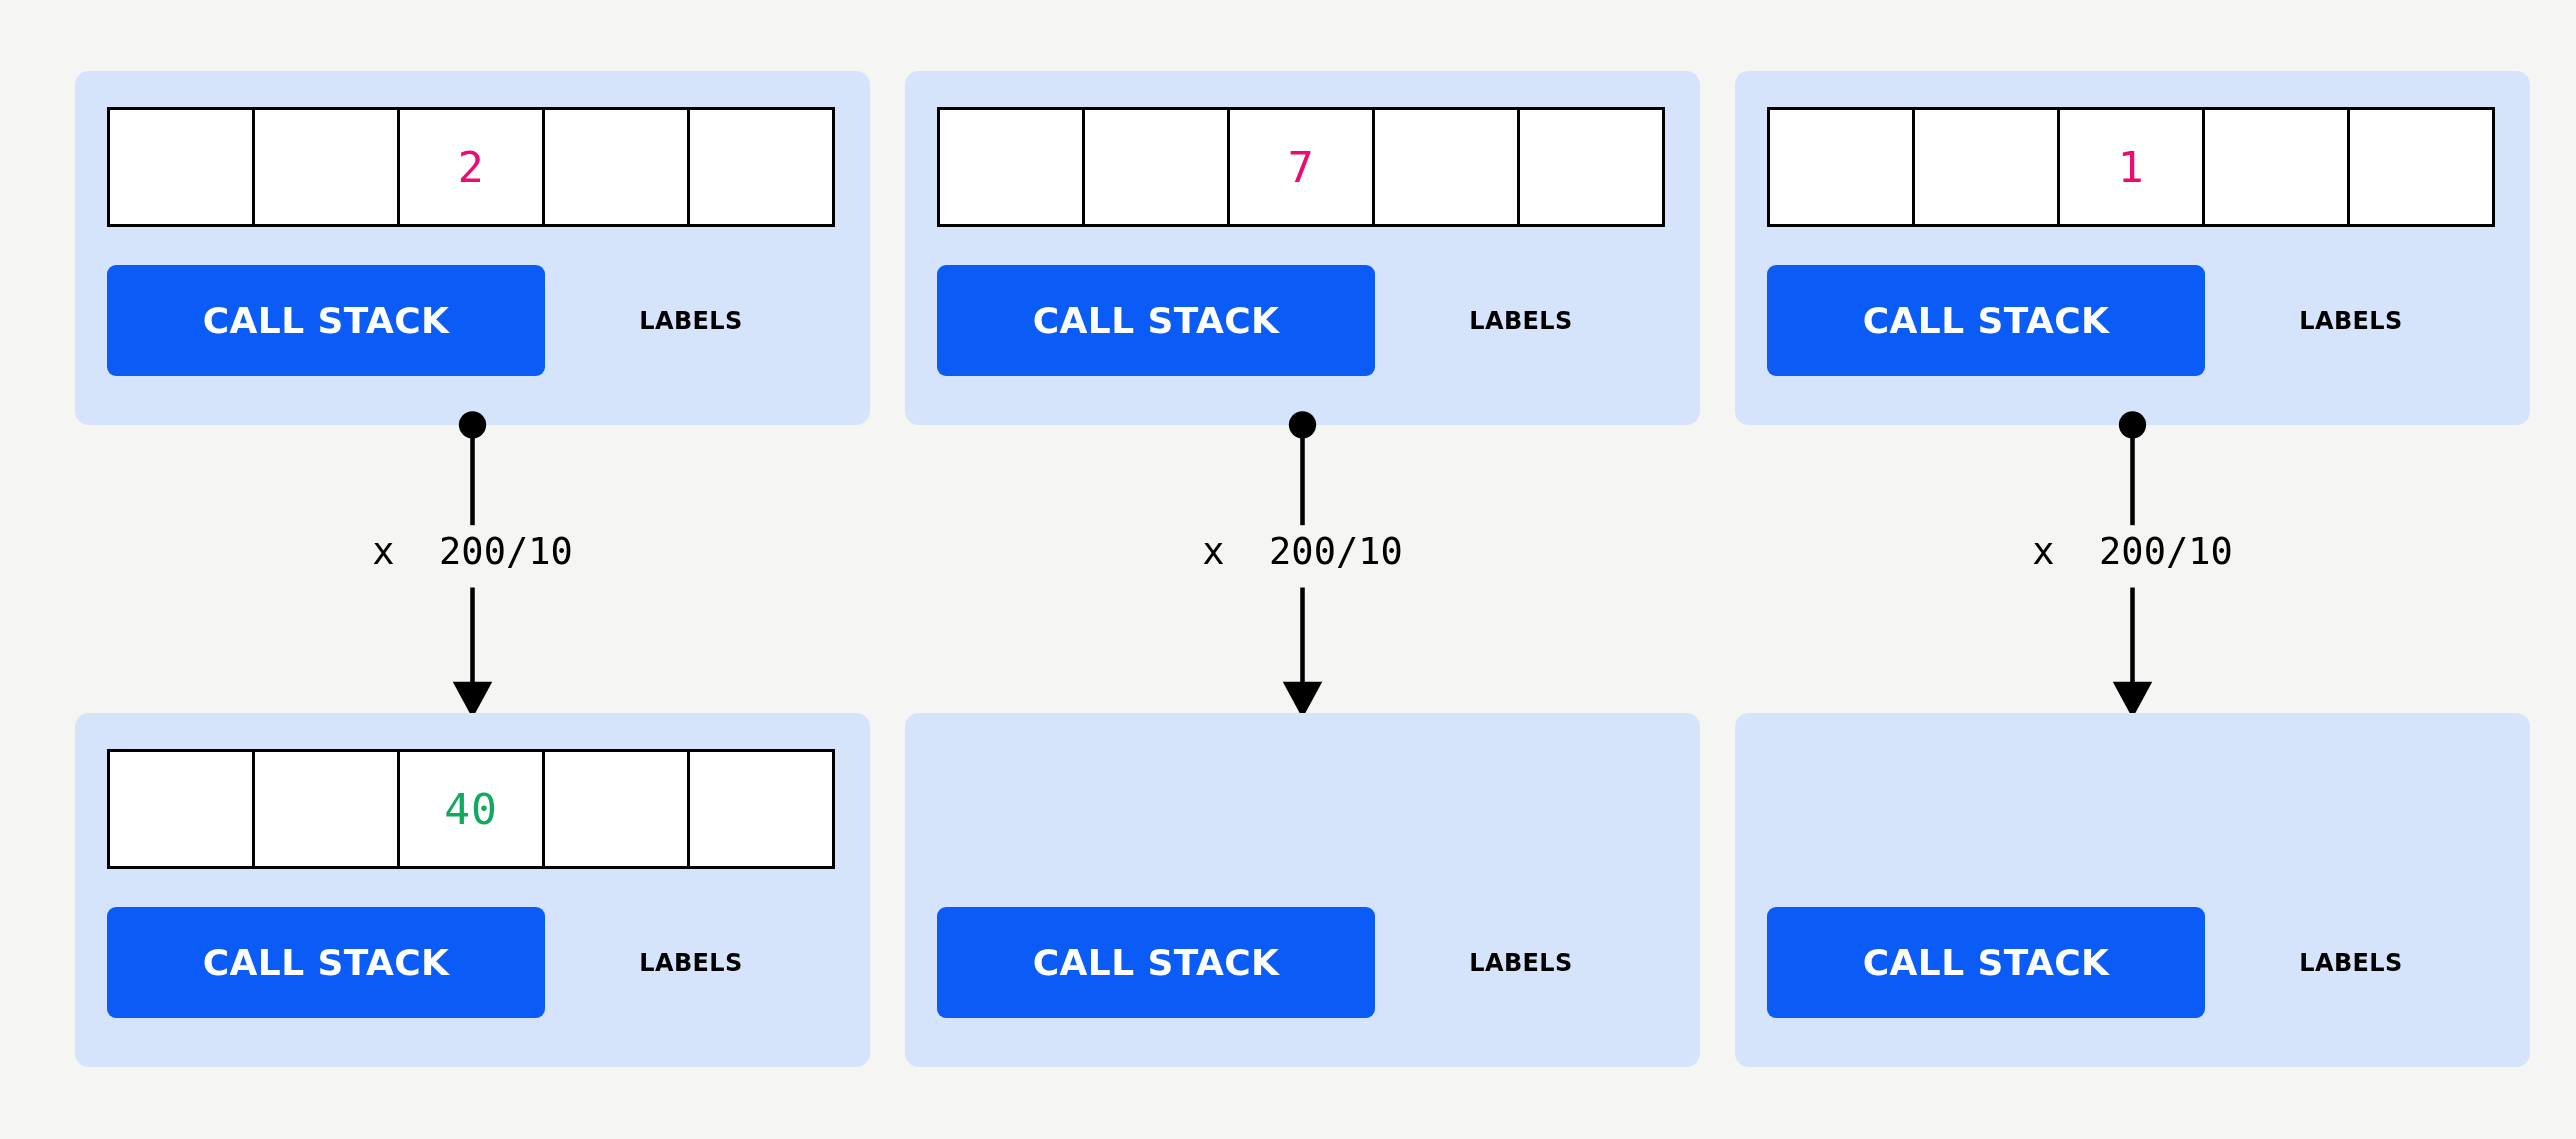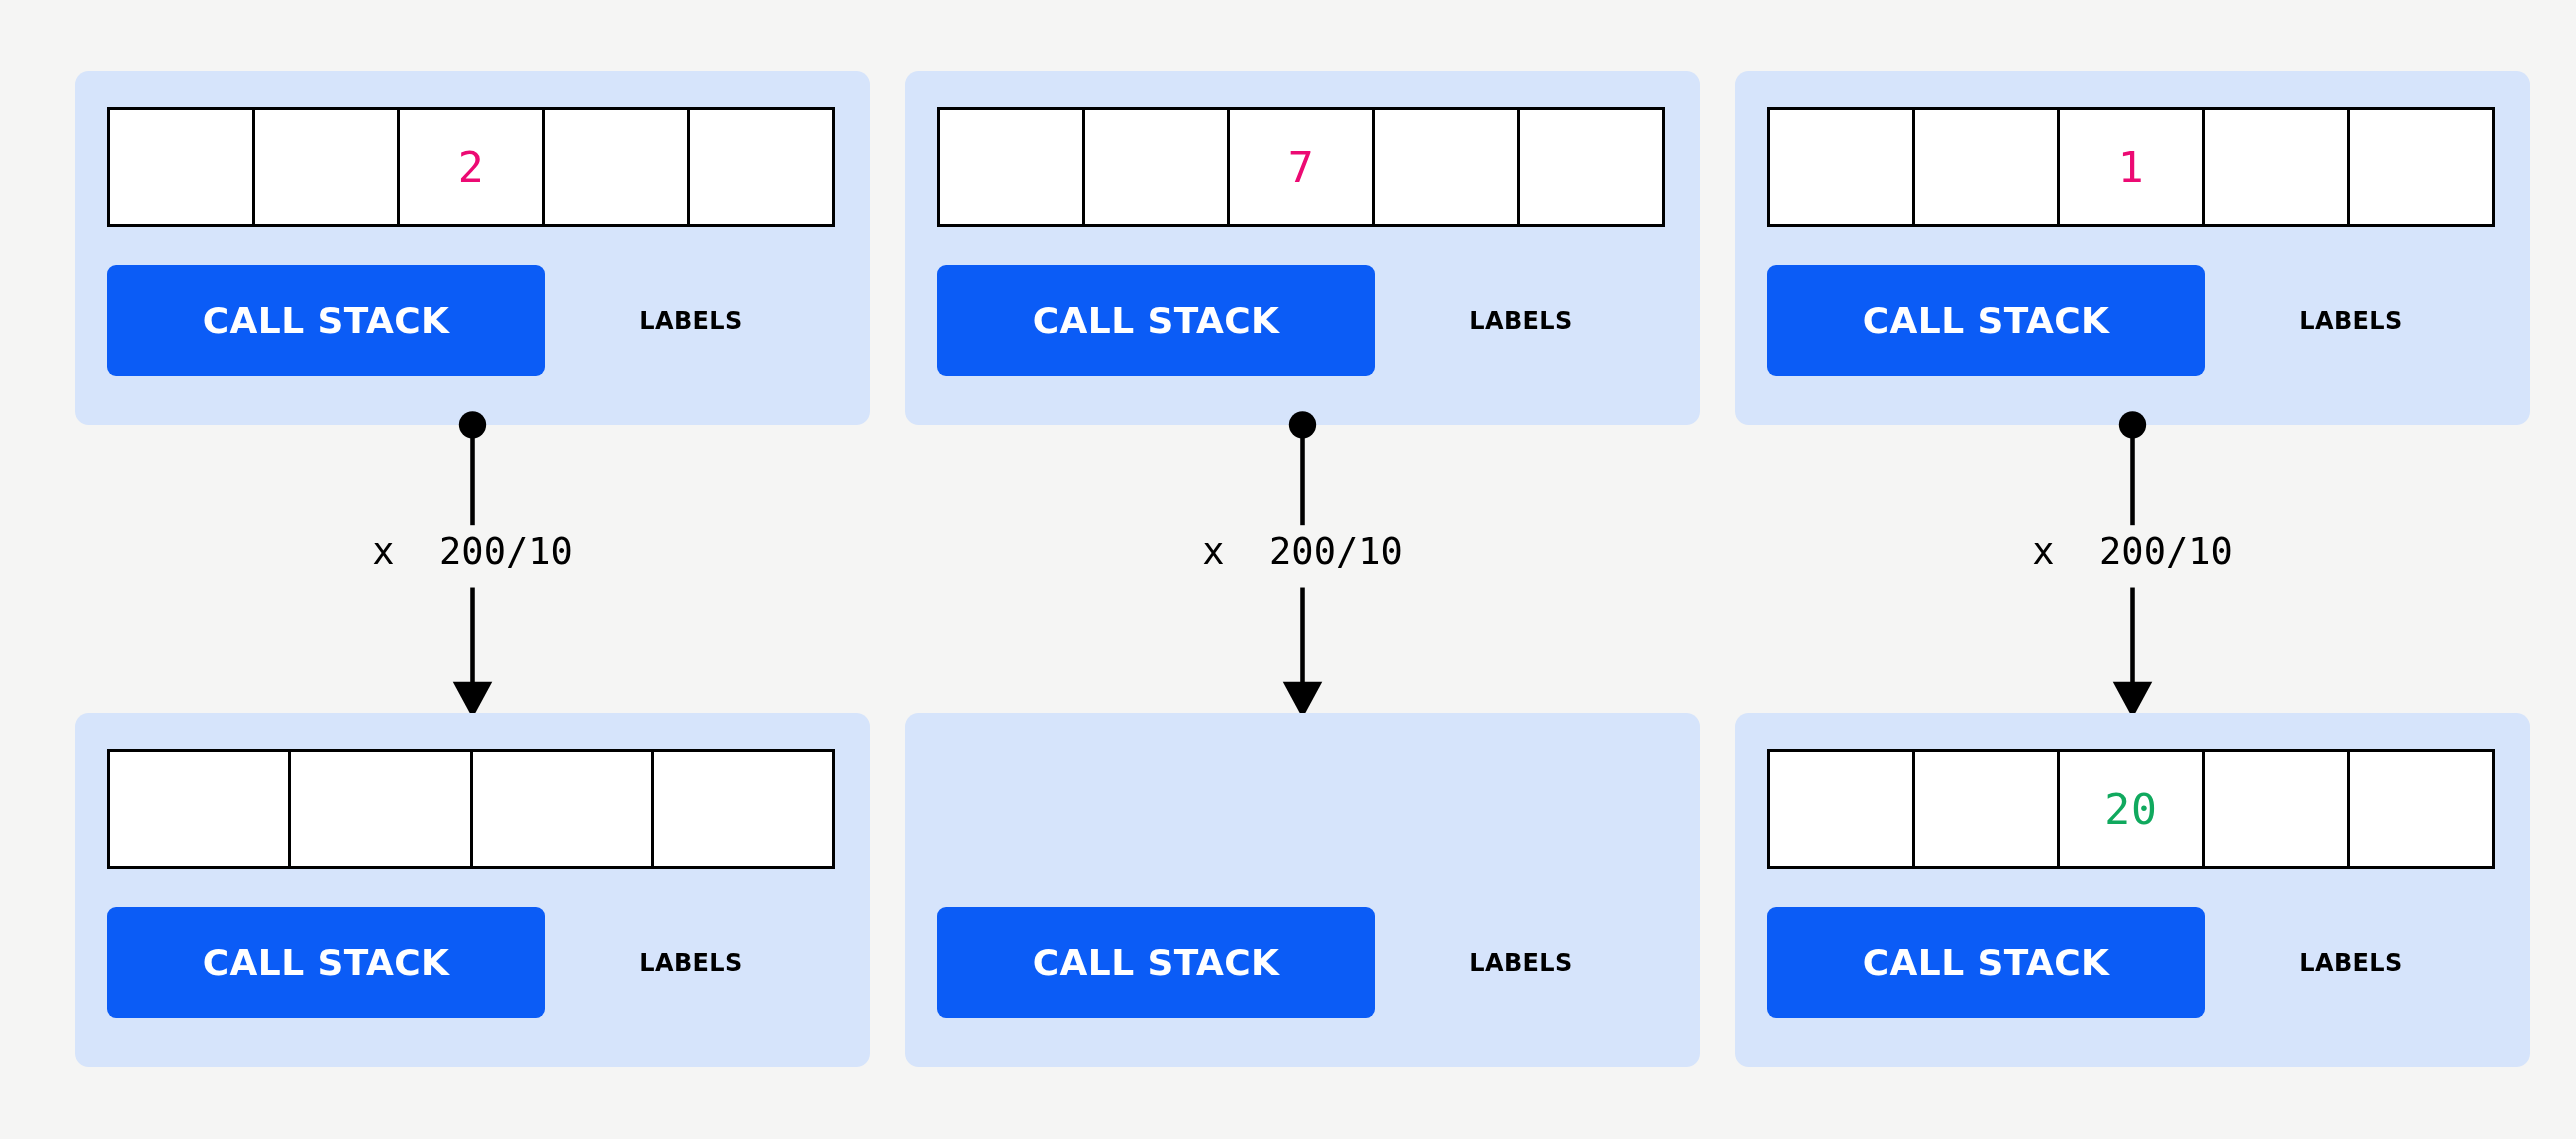--- a/index.html
+++ b/index.html
@@ -184,20 +184,23 @@
 
     <div class="card bottom">
       <div class="mem-row">
         <div class="mem-cell">
             <span class="mem-value green"></span>
           </div>
         <div class="mem-cell">
             <span class="mem-value green"></span>
           </div>
         <div class="mem-cell">
+            <span class="mem-value green">40</span>
+          </div>
+        <div class="mem-cell">
             <span class="mem-value green"></span>
           </div>
         <div class="mem-cell">
             <span class="mem-value green"></span>
           </div>
       </div>
       <div class="card-footer">
         <button class="callstack-btn">CALL STACK</button>
         <span class="labels-text">LABELS</span>
       </div>
@@ -278,37 +281,20 @@
       <svg width="301" height="312" viewBox="0 0 396 410">
         <circle cx="198" cy="18" r="18" fill="#000000"></circle>
         <line x1="198" y1="18" x2="198" y2="150" stroke="#000000" stroke-width="6"></line>
         <line x1="198" y1="232" x2="198" y2="368" stroke="#000000" stroke-width="6"></line>
         <polygon points="198,404 172,356 224,356" fill="#000000"></polygon>
       </svg>
       <div class="connector-label">x  200/10</div>
     </div>
 
     <div class="card bottom">
-      <div class="mem-row">
-        <div class="mem-cell">
-            <span class="mem-value green"></span>
-          </div>
-        <div class="mem-cell">
-            <span class="mem-value green"></span>
-          </div>
-        <div class="mem-cell">
-            <span class="mem-value green">20</span>
-          </div>
-        <div class="mem-cell">
-            <span class="mem-value green"></span>
-          </div>
-        <div class="mem-cell">
-            <span class="mem-value green"></span>
-          </div>
-      </div>
       <div class="card-footer">
         <button class="callstack-btn">CALL STACK</button>
         <span class="labels-text">LABELS</span>
       </div>
     </div>
   </div>
 
 </div>
 
 

